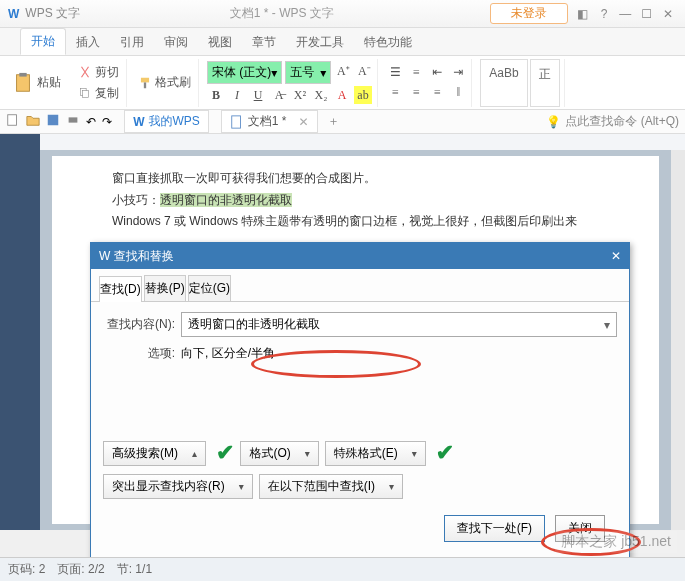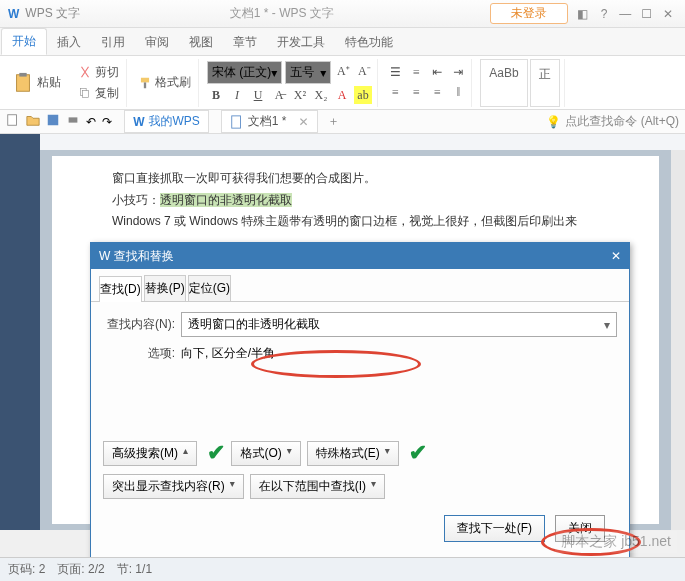--- a/index.html
+++ b/index.html
@@ -3,30 +3,30 @@
 <meta charset="utf-8">
 <style>
 *{box-sizing:border-box;margin:0;padding:0;font-family:"Microsoft YaHei",SimSun,sans-serif;font-size:12px}
 body{background:#f0f0f0;width:685px;height:581px;overflow:hidden;position:relative}
 .titlebar{height:28px;background:linear-gradient(#fdfdfd,#f3f3f3);display:flex;align-items:center;padding:0 8px;border-bottom:1px solid #ddd}
 .app-logo{color:#2d7cd1;font-weight:bold;margin-right:6px}
 .app-name{color:#888}
 .title-center{flex:1;text-align:center;color:#999}
 .login-badge{background:#fff;border:1px solid #f5b97e;color:#e88b2e;padding:1px 20px;border-radius:3px;margin:0 6px}
 .win-btns span{display:inline-block;width:18px;text-align:center;color:#888;cursor:pointer}
-.tabs{height:28px;background:#f7f7f7;display:flex;align-items:flex-end;padding:0 1px;border-bottom:1px solid #ddd}
+.tabs{height:28px;background:#f7f7f7;display:flex;align-items:flex-end;padding:0 20px;border-bottom:1px solid #ddd}
 .tab{padding:4px 10px;color:#666;cursor:pointer}
 .tab.active{background:#fff;border:1px solid #ddd;border-bottom:1px solid #fff;color:#2d7cd1;border-radius:3px 3px 0 0}
 .ribbon{height:54px;background:#fff;border-bottom:1px solid #ddd;display:flex;align-items:center;padding:0 6px;gap:4px;overflow:hidden}
 .rgroup{display:flex;flex-direction:column;gap:2px;padding:0 4px;border-right:1px solid #eee;height:48px;justify-content:center}
 .rbtn{display:flex;align-items:center;gap:3px;color:#555;padding:1px 3px;cursor:pointer;white-space:nowrap}
 .rbtn svg{width:14px;height:14px}
 .big-paste{text-align:center;padding:0 6px}
 .big-paste svg{width:22px;height:22px;display:block;margin:0 auto}
-.font-sel{border:1px solid #ccc;padding:2px 4px;background:#737373;min-width:70px;display:inline-flex;align-items:center;justify-content:space-between}
+.font-sel{border:1px solid #ccc;padding:2px 4px;background:#86efac;min-width:70px;display:inline-flex;align-items:center;justify-content:space-between}
 .fmt-row{display:flex;gap:3px}
 .fmt-btn{width:18px;height:18px;display:flex;align-items:center;justify-content:center;color:#555;cursor:pointer;font-family:serif}
 .style-chip{border:1px solid #ddd;padding:6px 8px;color:#666}
 .qat{height:24px;background:#fbfbfb;border-bottom:1px solid #ddd;display:flex;align-items:center;padding:0 6px;gap:6px}
 .qat svg{width:14px;height:14px}
 .doctab{display:flex;align-items:center;gap:4px;border:1px solid #ddd;padding:2px 8px;background:#fff;color:#555;margin-left:6px}
 .doctab.wps{color:#2d7cd1}
 .doctab .close{color:#aaa;margin-left:8px}
 .qat .add{color:#888;margin-left:4px}
 .qat .search{margin-left:auto;color:#888;display:flex;align-items:center;gap:4px}
@@ -45,21 +45,21 @@
 .dlg-tab{padding:4px 0;border:1px solid #ccc;border-bottom:none;background:#f3f3f3;cursor:pointer}
 .dlg-tab.active{background:#fff;position:relative;top:1px}
 .dlg-body{padding:10px 12px}
 .frow{display:flex;align-items:center;margin-bottom:8px;gap:6px}
 .frow label{min-width:72px;text-align:right;color:#444}
 .combo{flex:1;border:1px solid #aaa;padding:3px 6px;background:#fff;display:flex;align-items:center;justify-content:space-between}
 .combo .chev{color:#666}
 .ell{position:absolute;border:3px solid #d43;border-radius:50%;pointer-events:none}
 .ell.search{left:160px;top:48px;width:170px;height:28px}
 .ell.next{left:450px;top:226px;width:100px;height:28px}
-.dd{border:1px solid #bbb;background:linear-gradient(#fff,#eee);padding:3px 8px;display:inline-flex;align-items:flex-start;gap:5px;cursor:pointer}
+.dd{border:1px solid #bbb;background:linear-gradient(#fff,#eee);padding:3px 8px;display:inline-flex;align-items:center;gap:14px;cursor:pointer}
 .dd .chev{color:#555;font-size:10px}
 .check{color:#1a9641;font-size:22px;font-weight:bold;margin-left:4px}
 .dlg-foot{display:flex;justify-content:flex-end;gap:10px;padding:8px 12px;align-items:center}
 .btn{border:1px solid #999;background:linear-gradient(#fff,#eee);padding:4px 12px;cursor:pointer}
 .statusbar{position:absolute;bottom:0;left:0;right:0;height:24px;background:#edf1f5;border-top:1px solid #ccc;display:flex;align-items:center;padding:0 8px;gap:12px;color:#666}
 .watermark{position:absolute;right:8px;bottom:28px;color:rgba(0,0,0,.35);font-size:14px;background:rgba(255,255,255,.1);padding:2px 6px}
 </style>
 </head>
 <body>
 

